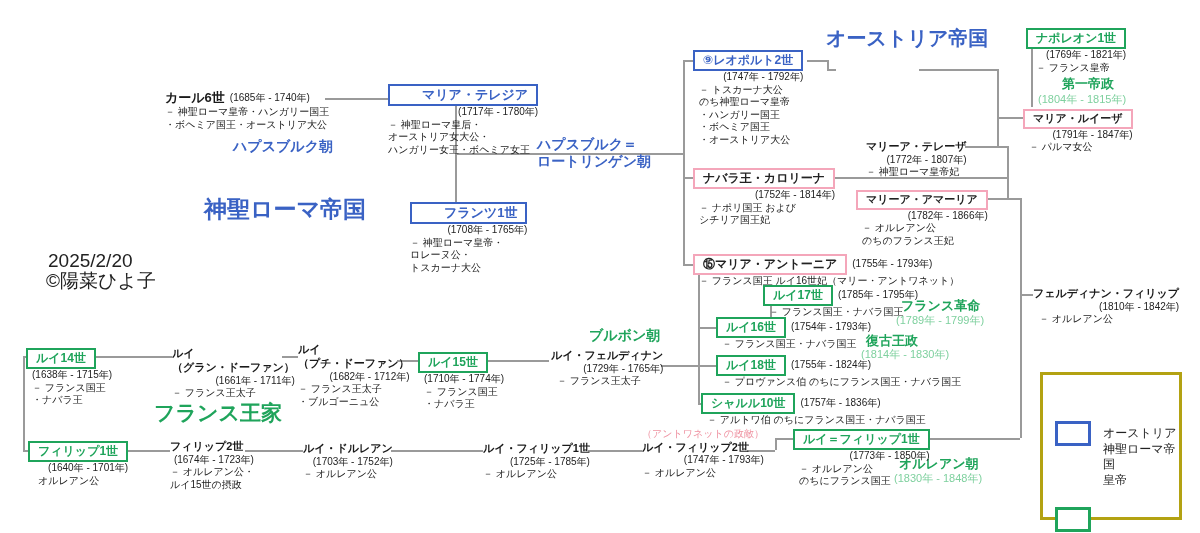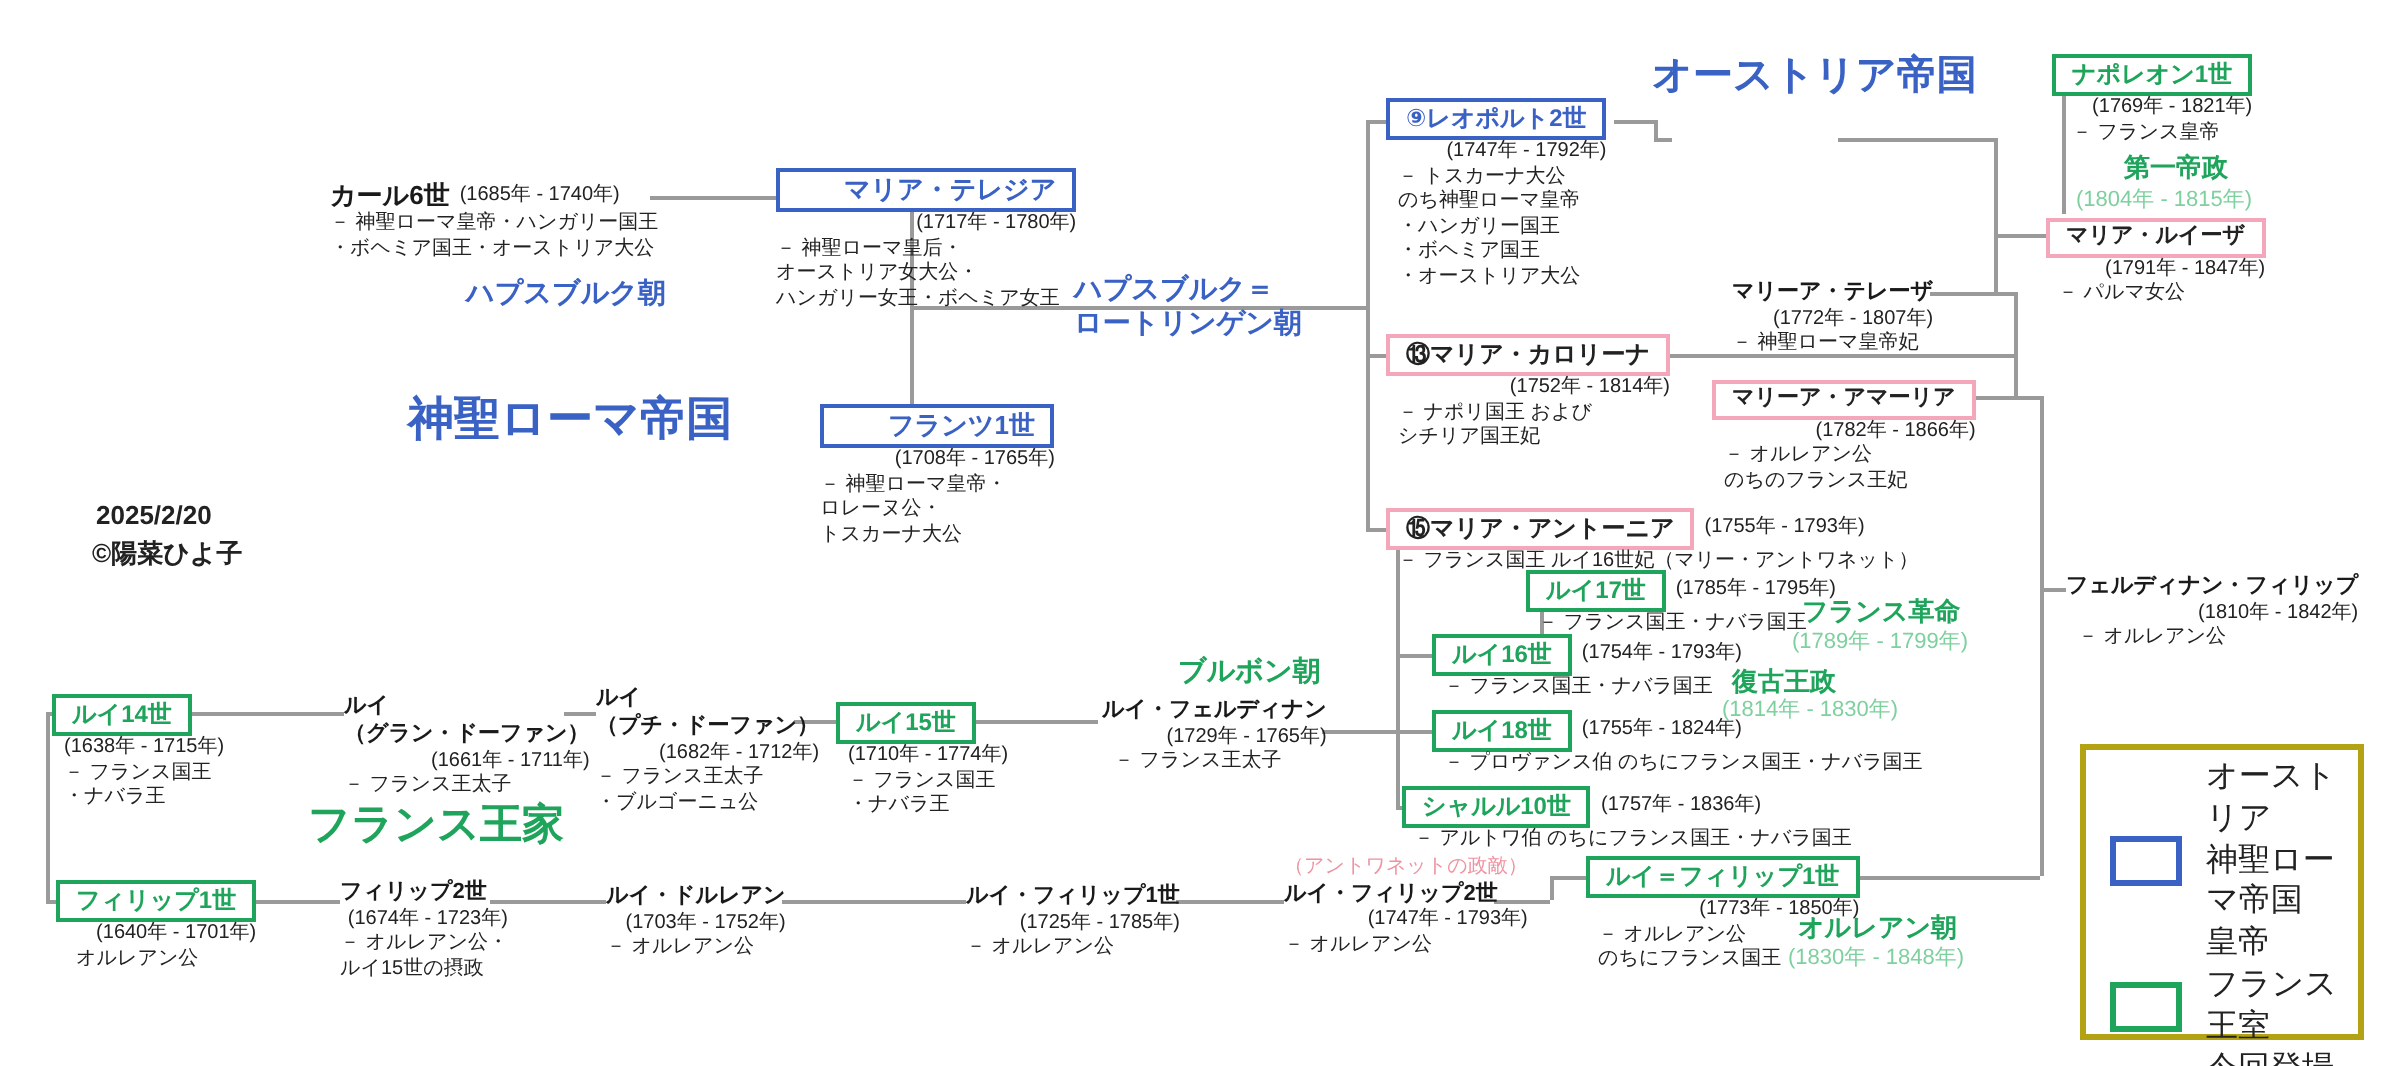--- a/index.html
+++ b/index.html
@@ -19,28 +19,28 @@
        font-weight:bold;white-space:nowrap;}
   .box.big{font-size:13px;padding-left:32px;}
   .box.blue{border-color:#3a62c4;color:#3a62c4;}
   .box.green{border-color:#1fa45b;color:#1fa45b;}
   .box.pink{border-color:#f4a6ba;color:#222;}
   .hdr{position:absolute;font-weight:bold;z-index:2;white-space:pre-line;line-height:1.2;}
   .hdr.blue{color:#3a62c4;}
   .hdr.green{color:#1fa45b;}
   .h13{font-size:13px;} .h14{font-size:14px;} .h20{font-size:20px;} .h21{font-size:21px;} .h23{font-size:23px;}
   .lty{position:absolute;color:#7ed09e;font-weight:normal;font-size:11px;z-index:2;white-space:nowrap;}
-  .meta{position:absolute;z-index:2;font-size:13px;font-weight:bold;}
+  .meta{position:absolute;z-index:2;font-size:19px;}
   .legend{position:absolute;left:1040px;top:372px;width:142px;height:148px;border:3px solid #b3a212;
           background:#fff;z-index:3;display:flex;flex-direction:column;justify-content:space-evenly;
           padding:4px 0 4px 12px;box-sizing:border-box;}
   .legend-row{display:flex;align-items:center;gap:12px;}
   .swatch{width:30px;height:19px;border:3px solid;background:#fff;flex:none;}
   .sw-blue{border-color:#3a62c4;} .sw-green{border-color:#1fa45b;} .sw-pink{border-color:#f4a6ba;}
-  .legend-label{font-size:16px;line-height:1.3;white-space:pre-line;color:#222;}
+  .legend-label{font-size:12px;line-height:1.3;white-space:pre-line;color:#222;margin-top:47px;}
 </style>
 </head>
 <body>
 
 <div id="canvas">
 
   <div class="lh" style="left:325px;top:98px;width:63px"></div>
   <div class="lv" style="left:455px;top:106px;height:96px"></div>
   <div class="lh" style="left:455px;top:153px;width:228px"></div>
   <div class="lv" style="left:683px;top:60px;height:205px"></div>
@@ -148,21 +148,21 @@
     <div class="desc ind">－ パルマ女公</div>
   </div>
 
   <div class="person" style="left:866px;top:140px">
     <div class="pname">マリーア・テレーザ</div>
     <div class="years">(1772年 - 1807年)</div>
     <div class="desc">－ 神聖ローマ皇帝妃</div>
   </div>
 
   <div class="person" style="left:693px;top:167px">
-    <div><span class="box pink">⑬マリア・カロリーナ</span></div>
+    <div><span class="box pink">ナバラ王・カロリーナ</span></div>
     <div class="years ind">(1752年 - 1814年)</div>
     <div class="desc ind">－ ナポリ国王 および
 シチリア国王妃</div>
   </div>
 
   <div class="person" style="left:856px;top:188px">
     <div><span class="box pink" style="font-size:11px">マリーア・アマーリア</span></div>
     <div class="years ind">(1782年 - 1866年)</div>
     <div class="desc ind">－ オルレアン公
 のちのフランス王妃</div>

